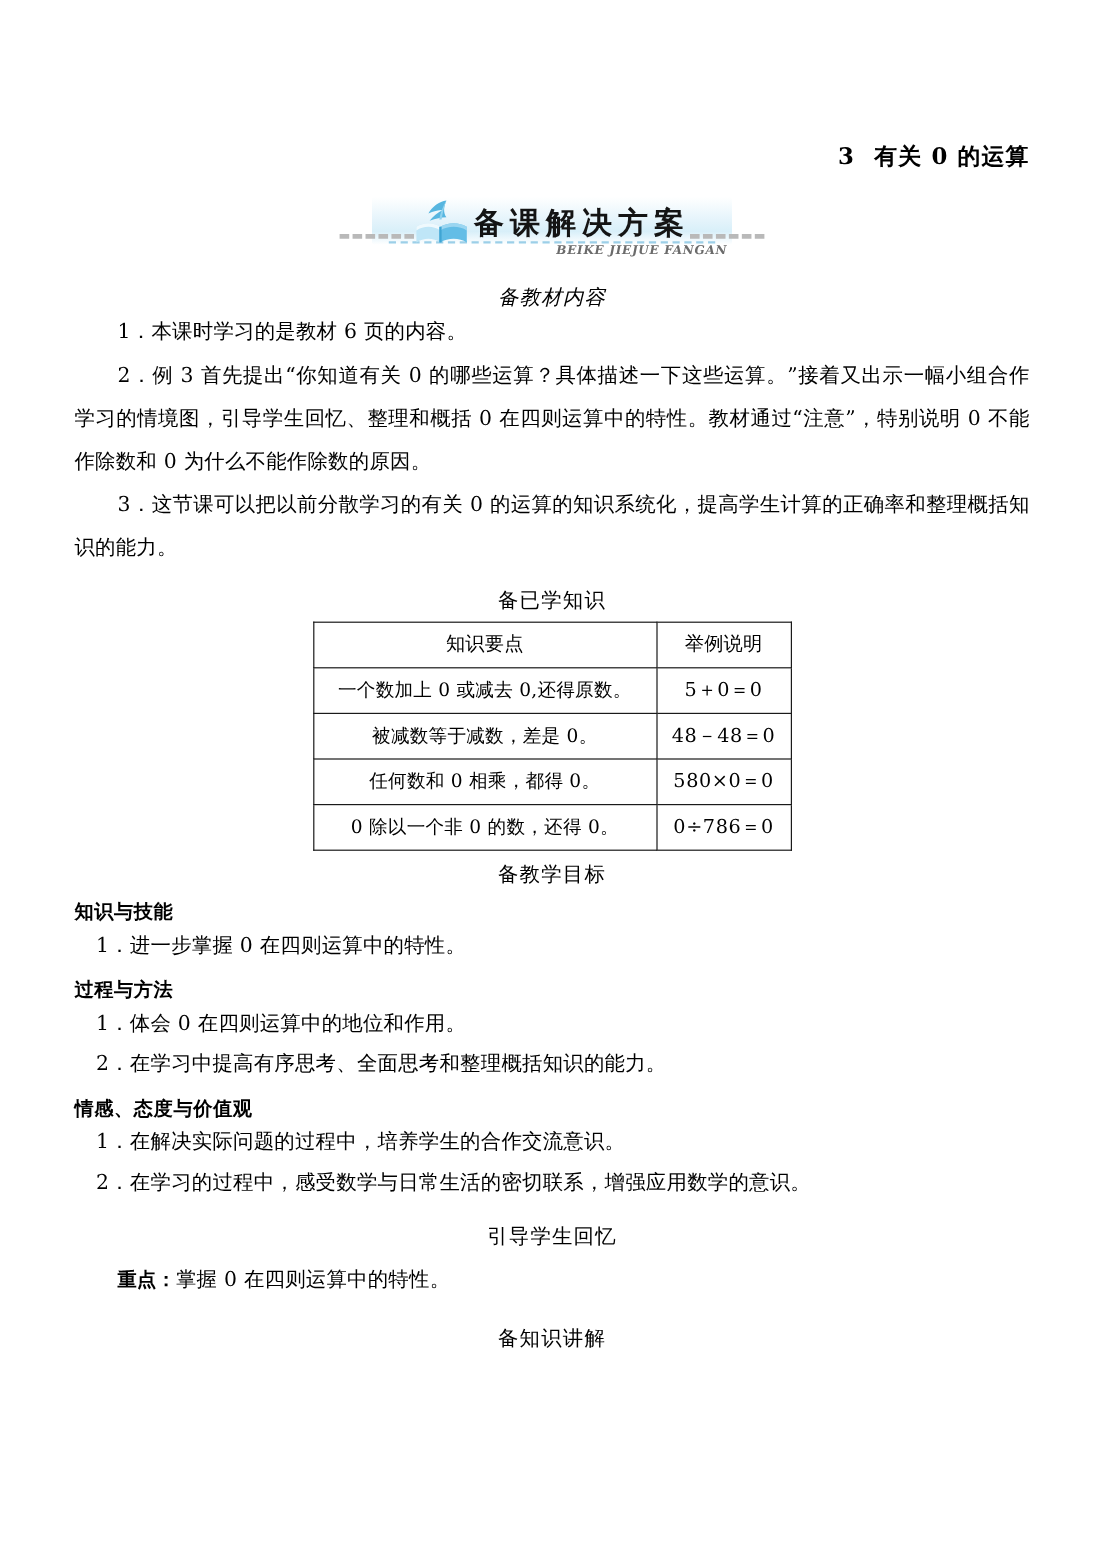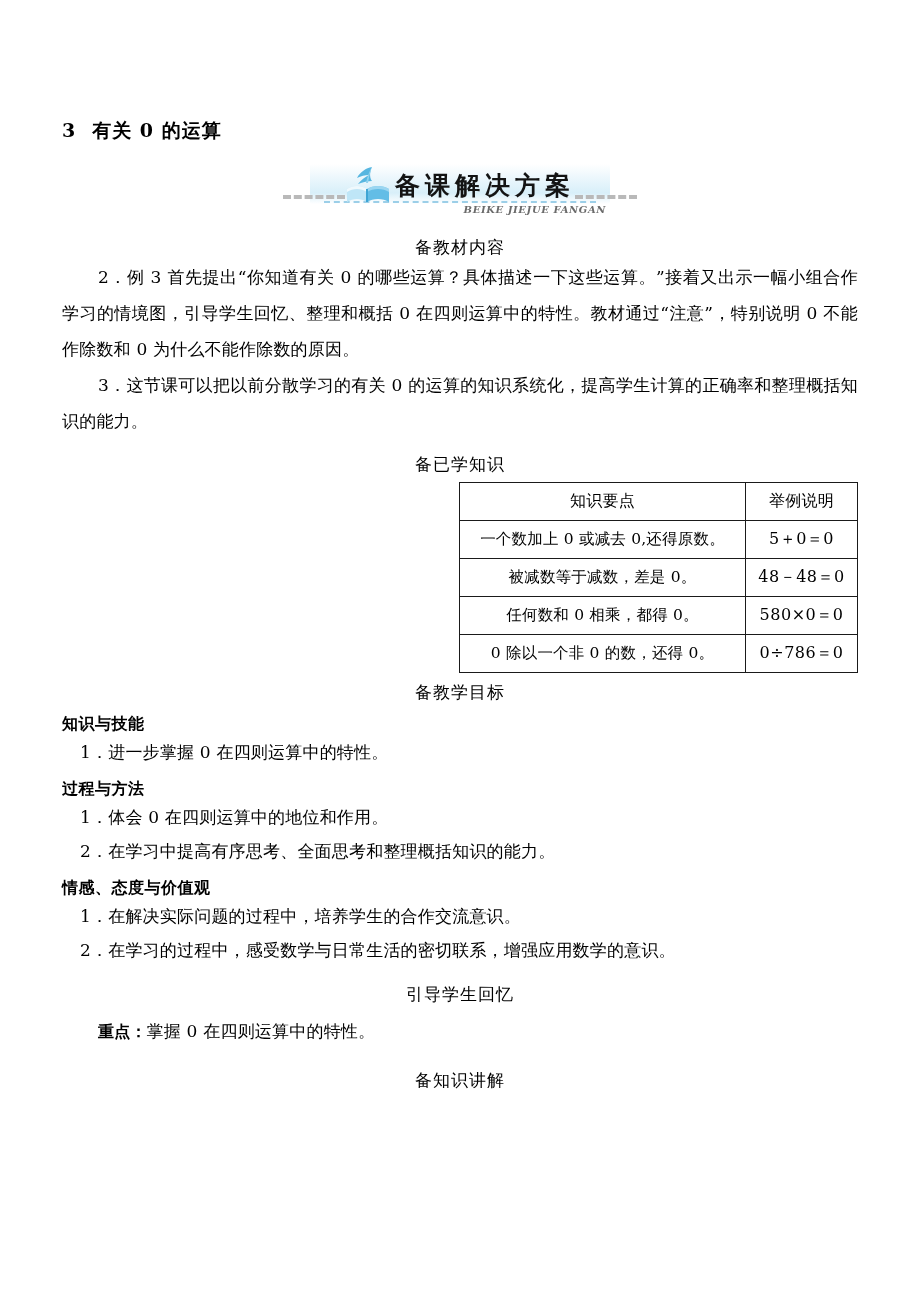--- a/index.html
+++ b/index.html
@@ -18,21 +18,21 @@
   .page {
     position: relative;
     width: 920px;
     height: 1302px;
     box-sizing: border-box;
     padding: 0 62px;
   }
 
   
   .lesson-title {
-    text-align: left;
+    text-align: right;
     font-size: 19px;
     letter-spacing: 1px;
     margin: 0;
     padding-top: 118px;
     font-family: "DejaVu Serif", "Liberation Serif", serif;
   }
   .lesson-title .num {
     margin-right: 16px;
   }
 
@@ -122,21 +122,21 @@
     z-index: 3;
   }
 
   
   .section-heading {
     text-align: center;
     font-size: 17px;
     letter-spacing: 1px;
     margin: 0;
   }
-  .sh-cailiao   { margin-top: 16px; }
+  .sh-cailiao   { margin-top: 16px; font-style: italic; }
   .sh-yixue     { margin-top: 14px; }
   .sh-mubiao    { margin-top: 8px; text-align: center; }
   .sh-nandian   { margin-top: 16px; }
   .sh-jiangjie  { margin-top: 20px; }
 
   
   p.body-para {
     font-size: 17px;
     line-height: 36px;
     margin: 0;
@@ -175,21 +175,21 @@
   p.kd-line .kd-label {
     font-family: "DejaVu Sans", "Liberation Sans", sans-serif;
     font-weight: bold;
     font-size: 16px;
     margin-left: 36px;
   }
 
   
   .table-wrap {
     display: flex;
-    justify-content: flex-end;
+    justify-content: center;
     margin-top: 6px;
   }
   table.knowledge-table {
     border-collapse: collapse;
     width: 398px;
     table-layout: fixed;
   }
   table.knowledge-table td, table.knowledge-table th {
     border: 1px solid #1a1a1a;
     font-weight: normal;
@@ -235,20 +235,21 @@
         <path d="M21 24 L23 24 L23 37 L21 37 Z" fill="#3fa5d4"></path>
       </svg>
 
       <span class="banner-text">备课解决方案</span>
       <div class="banner-underline"></div>
       <div class="banner-pinyin">BEIKE JIEJUE FANGAN</div>
     </div>
   </div>
 
   <div class="section-heading sh-cailiao">备教材内容</div>
+  <p class="body-para indent2 first-para">1．本课时学习的是教材 6 页的内容。</p>
   <p class="body-para indent2">2．例 3 首先提出“你知道有关 0 的哪些运算？具体描述一下这些运算。”接着又出示一幅小组合作学习的情境图，引导学生回忆、整理和概括 0 在四则运算中的特性。教材通过“注意”，特别说明 0 不能作除数和 0 为什么不能作除数的原因。</p>
   <p class="body-para indent2">3．这节课可以把以前分散学习的有关 0 的运算的知识系统化，提高学生计算的正确率和整理概括知识的能力。</p>
 
   <div class="section-heading sh-yixue">备已学知识</div>
   <div class="table-wrap">
     <table class="knowledge-table">
       <colgroup>
           <col class="c1">
           <col class="c2">
         </colgroup>

